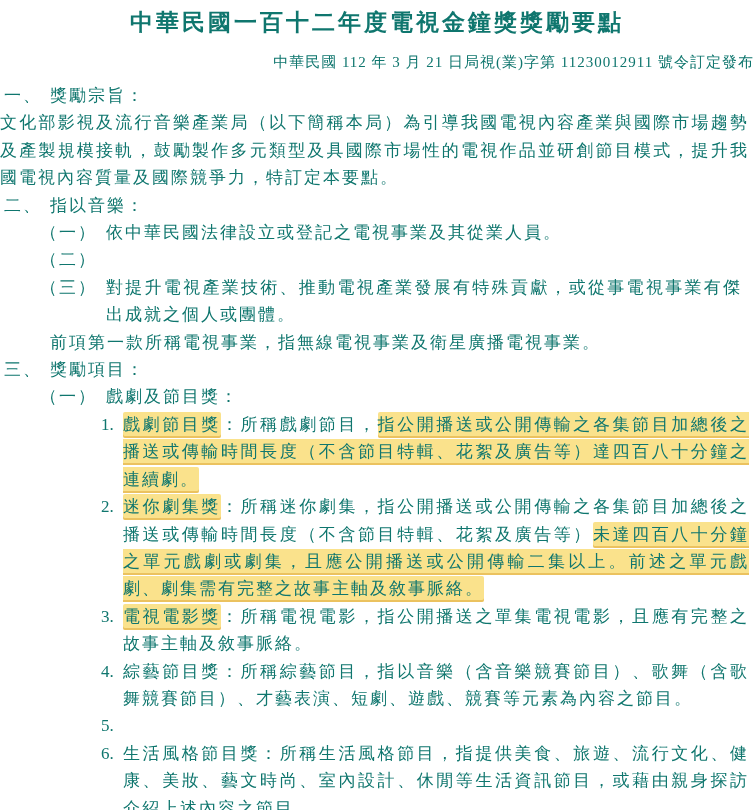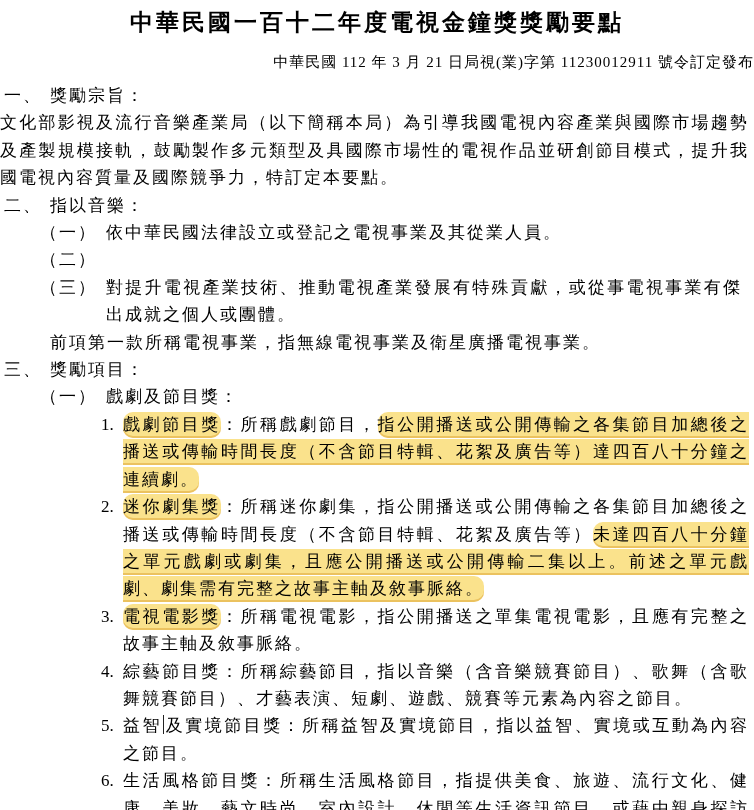--- a/index.html
+++ b/index.html
@@ -1,21 +1,21 @@
 <!DOCTYPE html>
 <html><head>
 <meta charset="utf-8">
 <style>
   html,body{margin:0;padding:0;background:#ffffff;}
   .page{
     position:relative;
     width:754px;height:810px;
     overflow:hidden;
     background:#ffffff;
-    color:#000000;
+    color:#0f766e;
     font-family:"Liberation Serif","DejaVu Serif",serif;
     font-size:17px;
     line-height:27.4px;
     letter-spacing:2px;
   }
   .title{
     margin:6px 0 0 0;
     text-align:center;
     font-size:23px;
     font-weight:bold;
@@ -43,21 +43,21 @@
   }
   .note{
     margin-left:50px;margin-right:5px;
   }
   .award{display:flex;align-items:flex-start;padding-left:101px;}
   .award .anum{flex:0 0 22px;letter-spacing:0;}
   .award .atext{flex:1;padding-right:5px;text-align:justify;}
   .hl{
     background:#fae28c;
     box-shadow:inset 0 -2px 0 rgba(222,168,58,.55);
-    border-radius:10px;
+    border-radius:2px;
     padding:3px 0 4px 0;
   }
   .cursor{
     display:inline-block;
     width:1.5px;height:19px;
     background:#222;
     vertical-align:-3px;
     margin:0 1px;
   }
 </style>
@@ -117,21 +117,20 @@
     <div class="award">
       <span class="anum">3.</span>
       <span class="atext"><span class="hl">電視電影獎</span><span>：所稱電視電影，指公開播送之單集電視電影，且應有完整之故事主軸及敘事脈絡。</span></span>
     </div>
     <div class="award">
       <span class="anum">4.</span>
       <span class="atext"><span>綜藝節目獎：所稱綜藝節目，指以音樂（含音樂競賽節目）、歌舞（含歌舞競賽節目）、才藝表演、短劇、遊戲、競賽等元素為內容之節目。</span></span>
     </div>
     <div class="award">
       <span class="anum">5.</span>
-      <span class="atext"><span>益智</span><span class="cursor"></span><span>及實境節目獎：所稱益智及實境節目，指以益智、實境或互動為內容之節目。</span></span>
     </div>
     <div class="award">
       <span class="anum">6.</span>
       <span class="atext"><span>生活風格節目獎：所稱生活風格節目，指提供美食、旅遊、流行文化、健康、美妝、藝文時尚、室內設計、休閒等生活資訊節目，或藉由親身探訪介紹上述內容之節目。</span></span>
     </div>
 
   </div>
 </div>
 
 </body></html>

